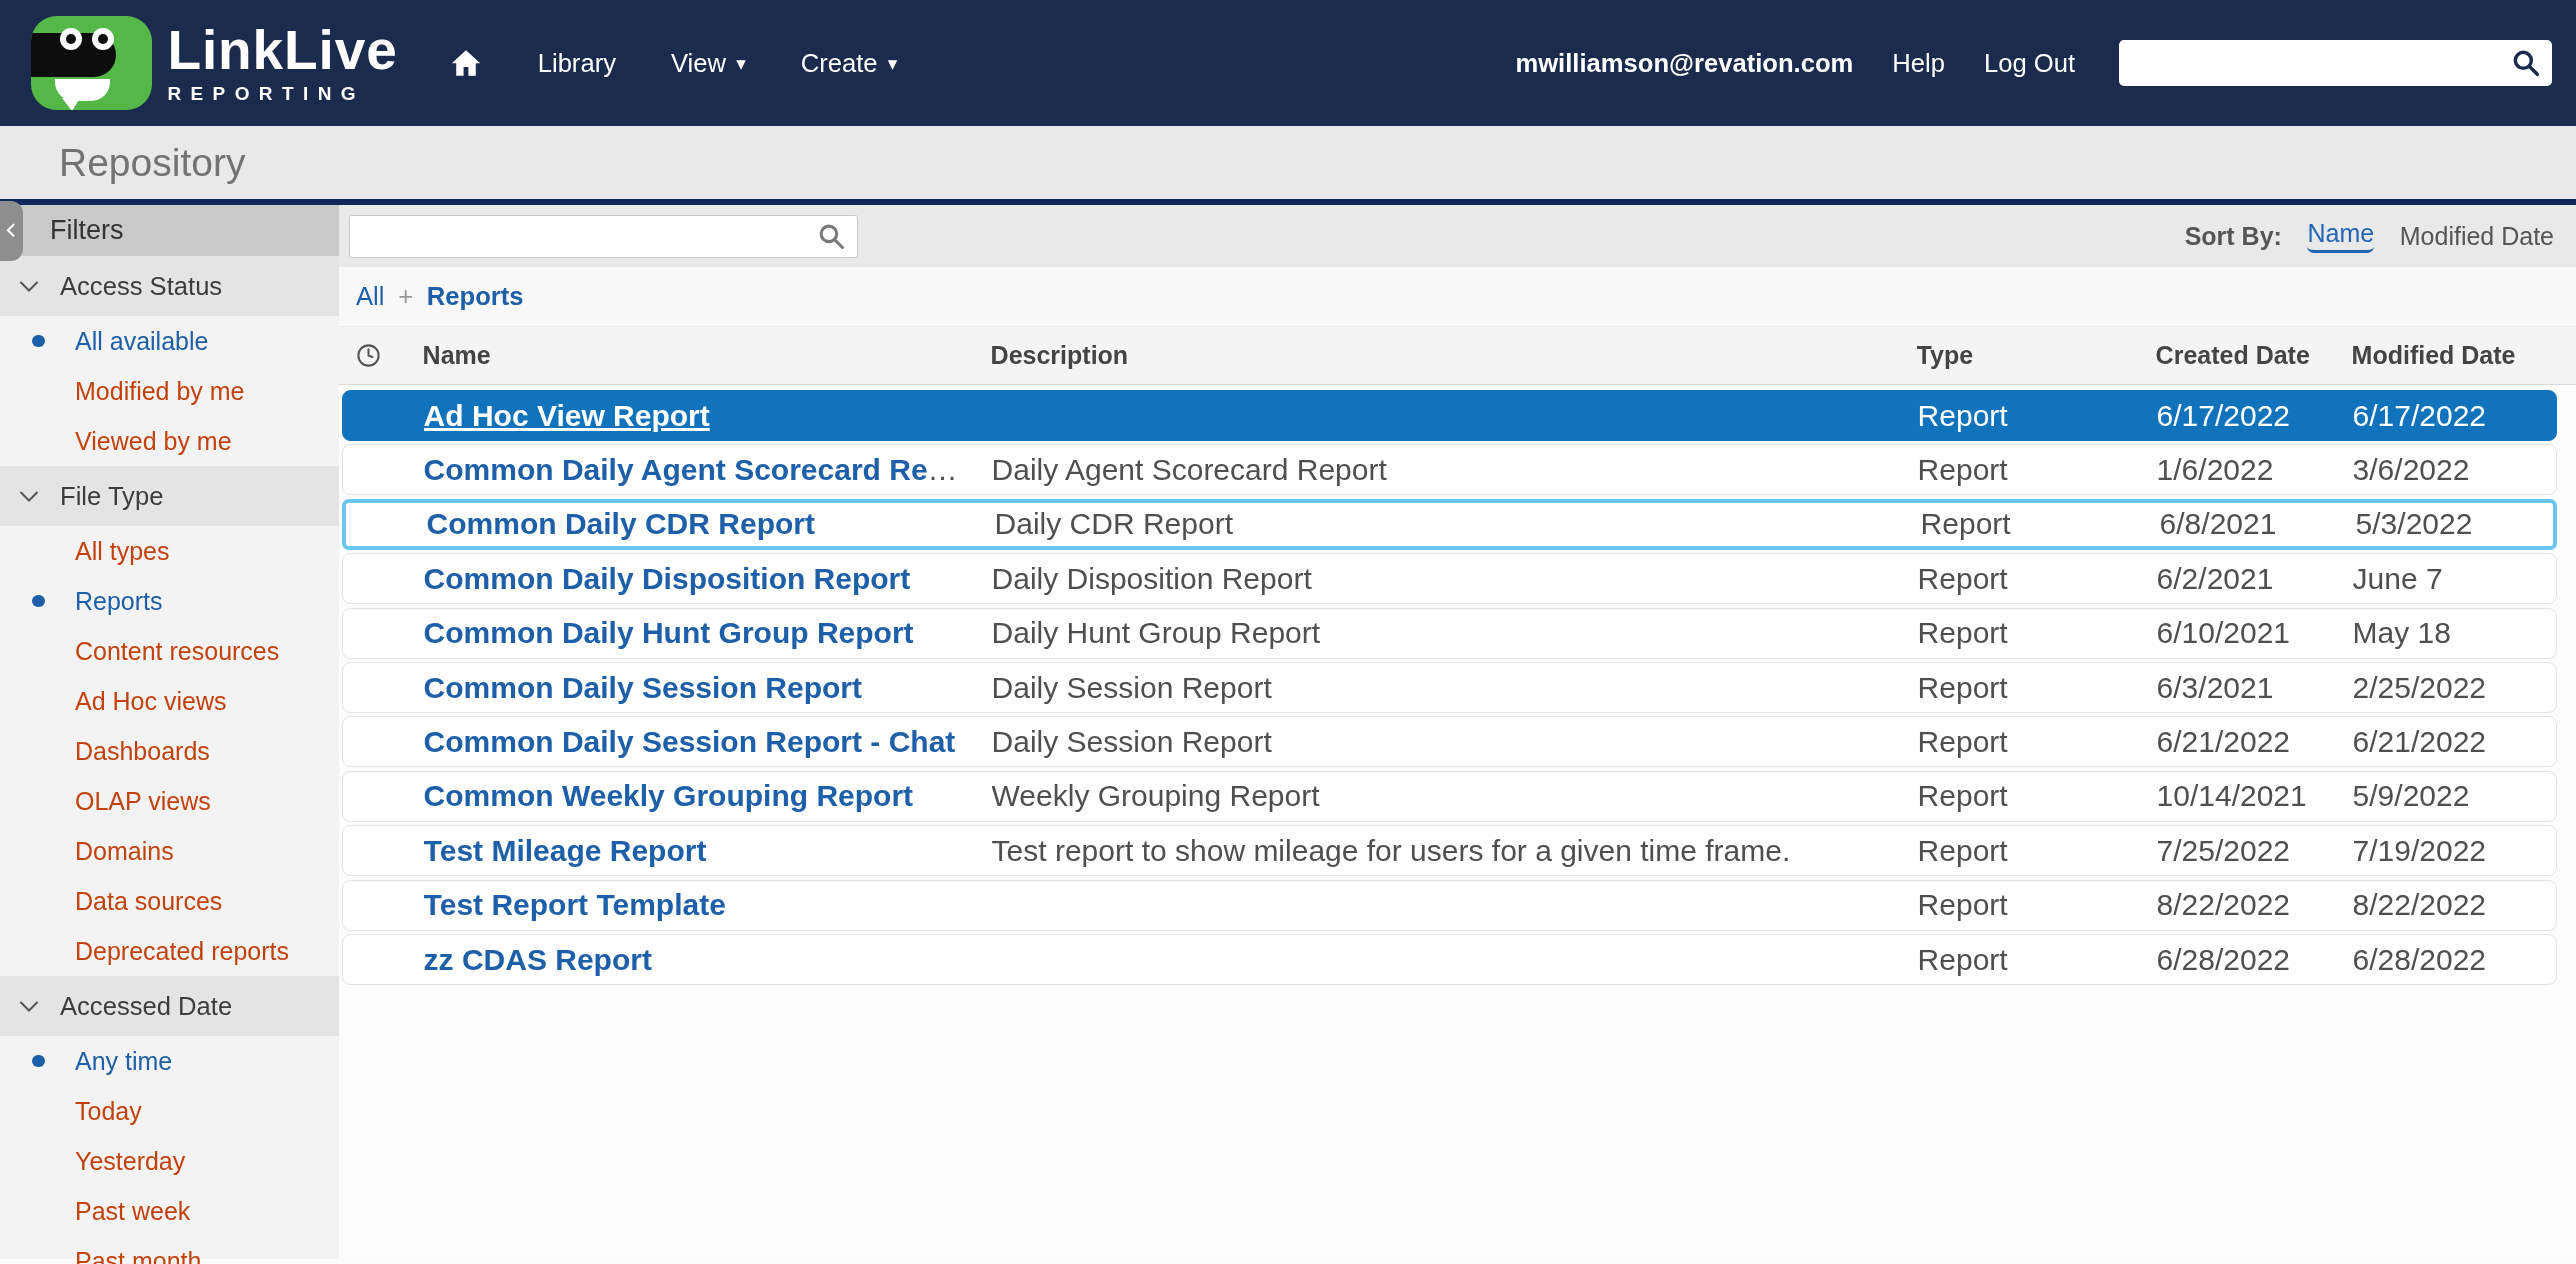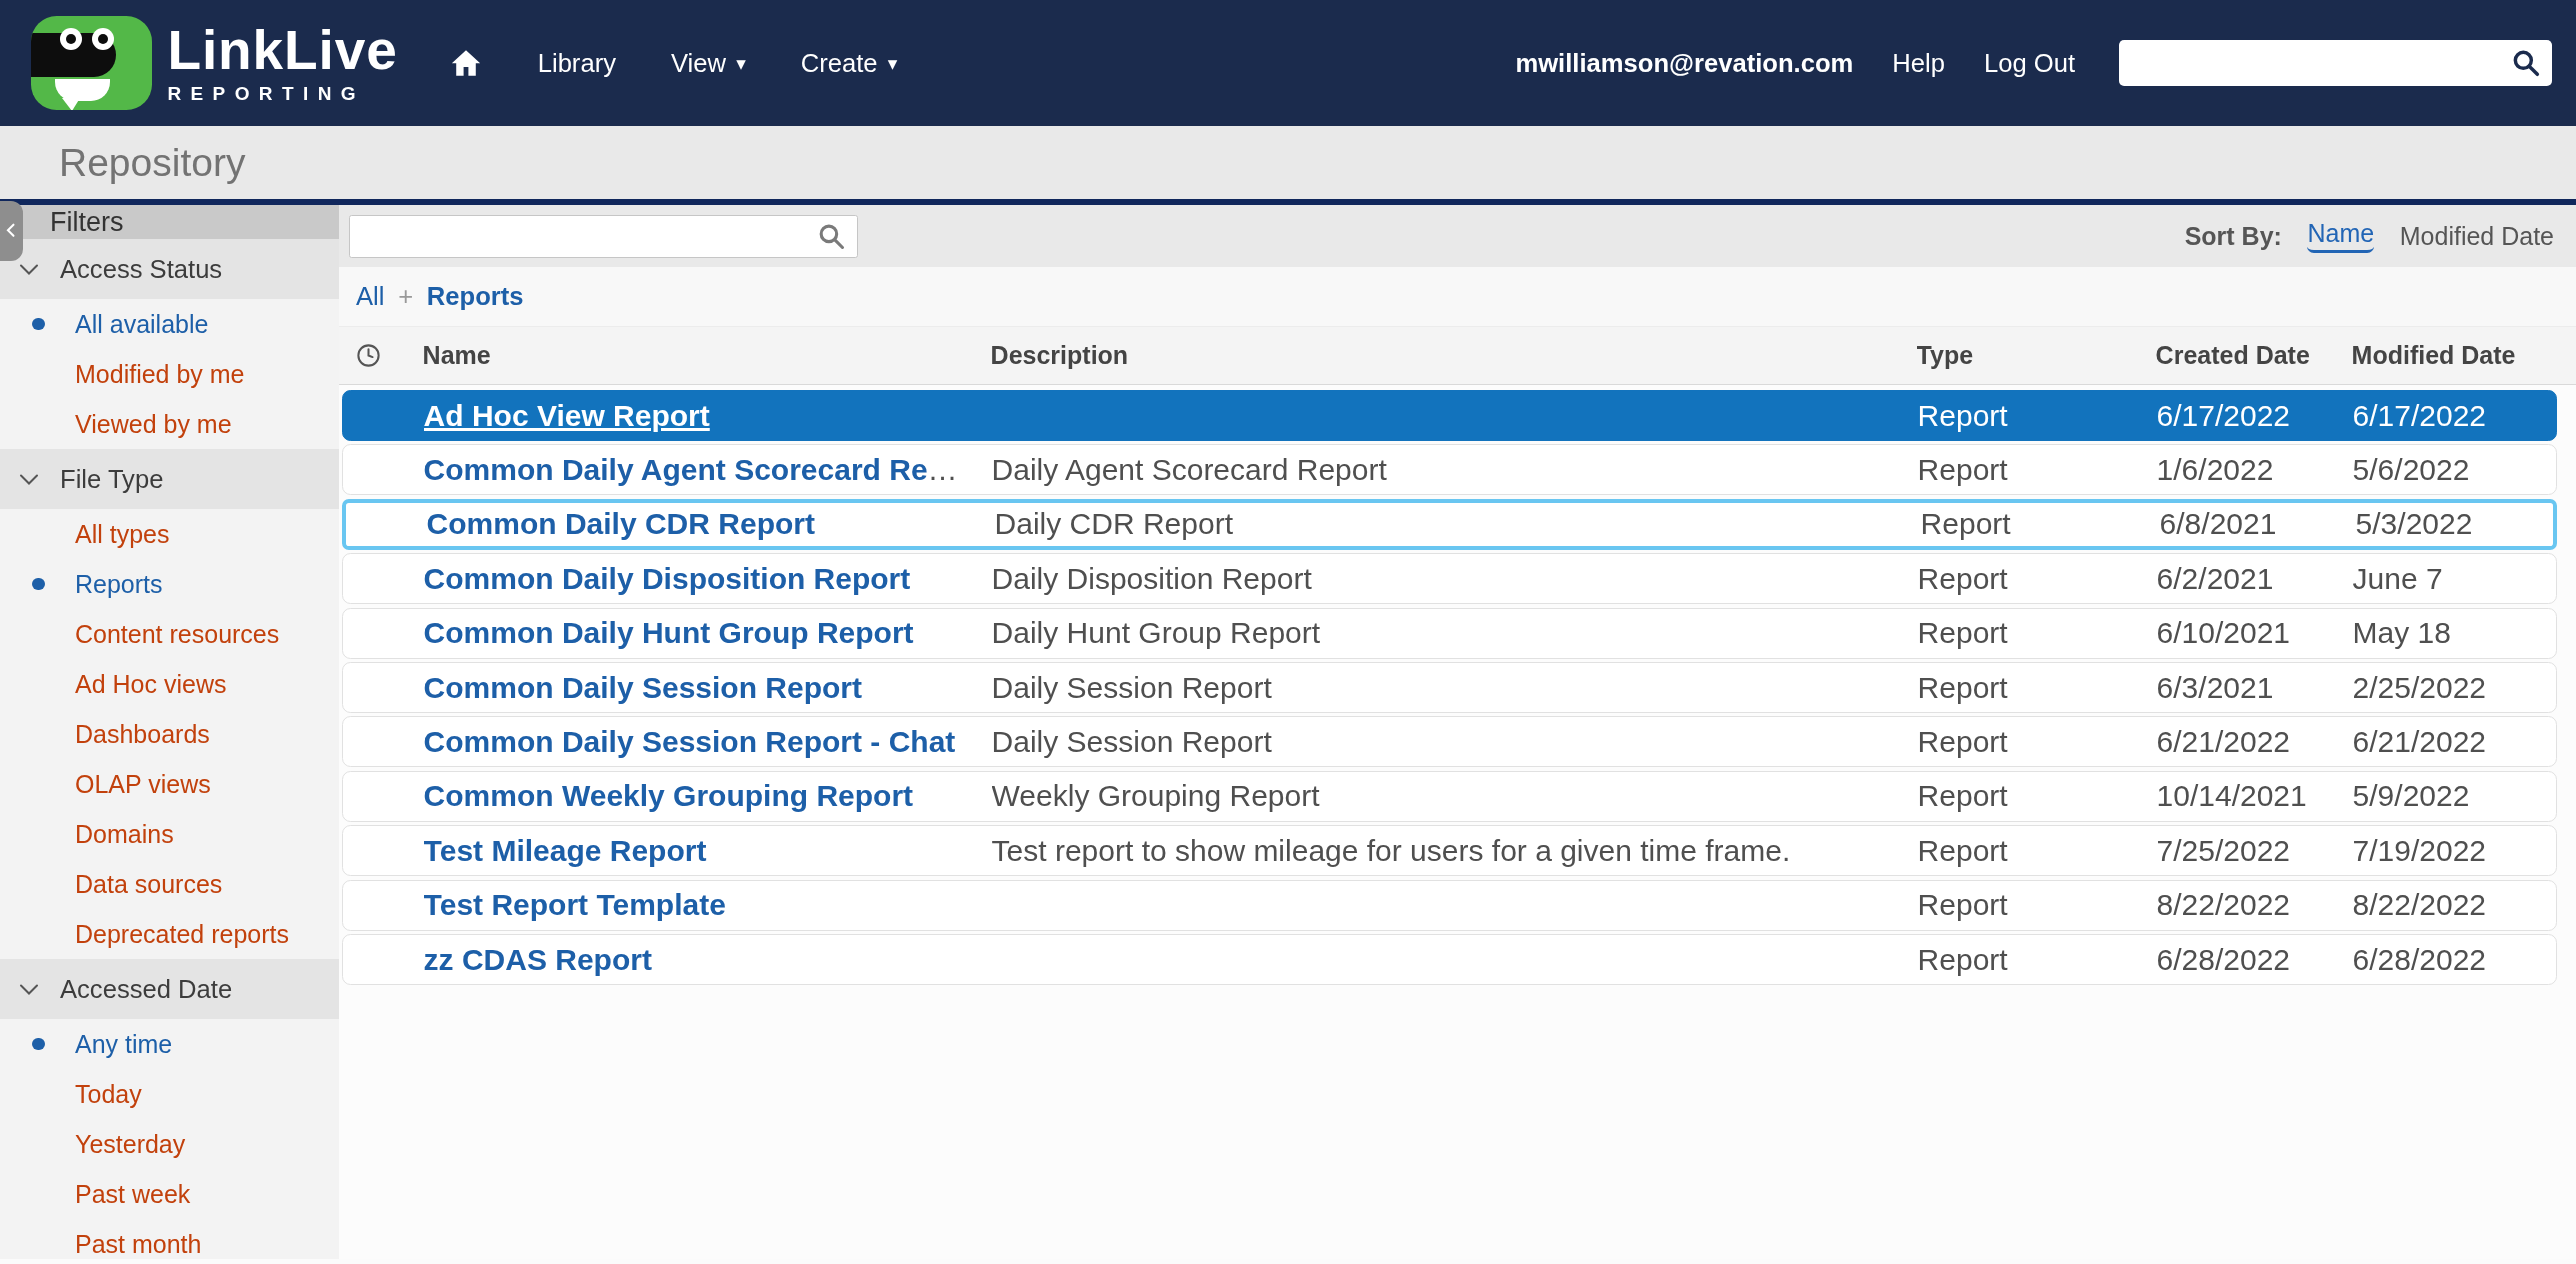--- a/index.html
+++ b/index.html
@@ -50,21 +50,21 @@
     display:flex; align-items:center; padding-left:29px;
   }
   .page-title { font-size:39px; font-weight:400; color:#737373;margin-left:30px; }
 
   
   .body-row { display:flex; height:1054px; }
 
   
   .sidebar { width:339px; background:#f3f3f3; flex:0 0 auto; }
   .filters-header {
-    position:relative; height:34px; background:#c9c9c9;
+    position:relative; height:51px; background:#c9c9c9;
     display:flex; align-items:center; padding-left:50px;
     font-size:27px; color:#333;
   }
   .collapse-tab {
     position:absolute; left:0; top:-4.3px; width:23px; height:60px;
     background:#8e8e8e; border-radius:0 12px 12px 0;
     display:flex; align-items:center; justify-content:center; cursor:pointer;
   }
   .section-header {
     height:60px; background:#e4e4e4; display:flex; align-items:center;
@@ -319,21 +319,21 @@
           <div class="cell">Report</div>
           <div class="cell">6/17/2022</div>
           <div class="cell">6/17/2022</div>
         </div>
 
         <div class="row grid-cols">
           <div class="cell name-cell"><a class="name-link">Common Daily Agent Scorecard Report</a></div>
           <div class="cell">Daily Agent Scorecard Report</div>
           <div class="cell">Report</div>
           <div class="cell">1/6/2022</div>
-          <div class="cell">5/6/2022</div>
+          <div class="cell">3/6/2022</div>
         </div>
 
         <div class="row grid-cols highlighted">
           <div class="cell name-cell"><a class="name-link">Common Daily CDR Report</a></div>
           <div class="cell">Daily CDR Report</div>
           <div class="cell">Report</div>
           <div class="cell">6/8/2021</div>
           <div class="cell">5/3/2022</div>
         </div>
 

